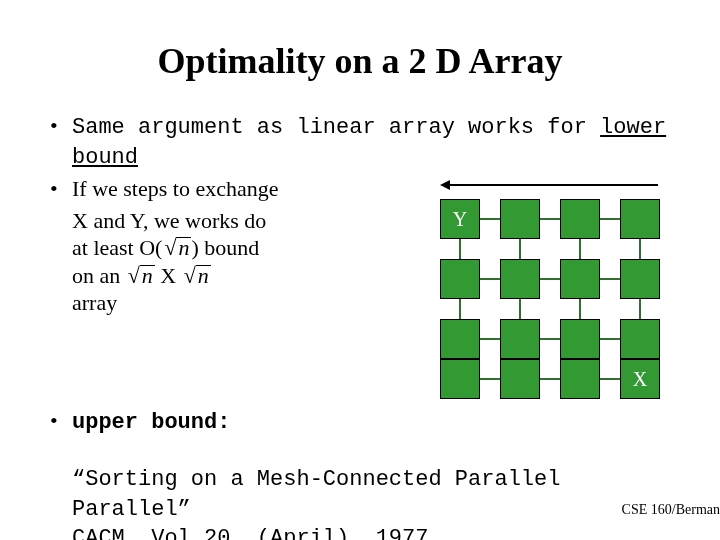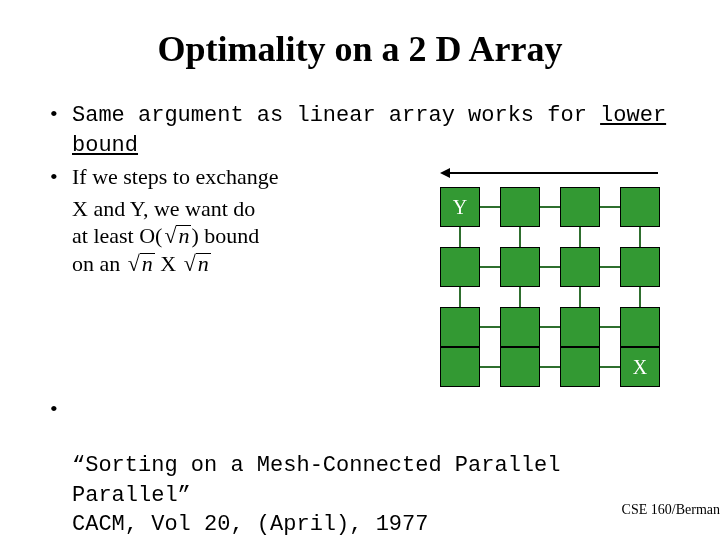--- a/index.html
+++ b/index.html
@@ -1,17 +1,17 @@
 <!DOCTYPE html>
 <html><head>
 <meta charset="utf-8">
 <style>
   * { box-sizing: border-box; margin: 0; padding: 0; }
   html, body { width: 720px; height: 540px; background: #fff; font-family: "Times New Roman", Times, serif; color: #000; }
-  .slide { width: 720px; height: 540px; position: relative; padding: 28px 50px 0 50px; }
+  .slide { width: 720px; height: 540px; position: relative; padding: 40px 50px 0 50px; }
   .title { font-size: 36px; text-align: center; margin-bottom: 30px; }
   .bullet { font-size: 22px; line-height: 1.25; margin-bottom: 4px; display: flex; }
   .bullet .dot { width: 22px; flex: 0 0 22px; }
   .bullet .txt { flex: 1; }
   .bullet .txt span { display: inline; font-family: Liberation Mono, monospace; }
   .bold { font-weight: bold; }
   .indent-block { margin-left: 22px; font-size: 22px; line-height: 1.25; }
   .gap { height: 18px; }
   .footer { position: absolute; left: 0; right: 0; bottom: 22px; text-align: right; font-size: 14px; }
   .radical { display: inline-block; position: relative; padding-left: 2px; }
@@ -42,30 +42,31 @@
       <span>Same argument as linear array works for </span><span style="text-decoration: underline; margin-top: 12px;">lower bound</span>
     </div>
   </div>
 
   <div class="content-row">
     <div class="left-col">
       <div class="bullet">
         <div class="dot">•</div>
         <div class="txt">If we steps to exchange</div>
       </div>
-      <div class="indent-block">X and Y, we want do</div>
+      <div class="indent-block">X and Y, we works do</div>
       <div class="indent-block">
         <span>at least O(</span><span class="radical"><span class="sym">√</span><span class="arg">n</span></span><span>) bound</span>
       </div>
       <div class="indent-block">
         <span>on an </span>
         <span class="radical"><span class="sym">√</span><span class="arg">n</span></span>
         <span>X</span>
         <span class="radical"><span class="sym">√</span><span class="arg">n</span></span>
       </div>
+      <div class="indent-block">array</div>
     </div>
 
     <div class="diagram">
 
       <div class="arrow" style="top:0; left:10px; width:220px; height:12px;">
         <div class="arrow-head" style="top:1px; left:0;"></div>
         <div class="arrow-shaft" style="top:5px; left:8px; width:210px;"></div>
       </div>
       <div class="grid">
 
@@ -102,21 +103,21 @@
         <div class="cell-label" style="left:180px; top:160px;">X</div>
       </div>
     </div>
   </div>
 
   <div class="gap"></div>
 
   <div class="bullet">
     <div class="dot">•</div>
     <div class="txt">
-      <br>
+      <span class="bold">upper bound:</span><br>
       <br>
       <span>“Sorting on a Mesh-Connected Parallel Parallel”</span><br>
       <span>CACM, Vol 20, (April), 1977</span>
     </div>
   </div>
 
   <div class="footer">CSE 160/Berman</div>
 </div>
 
 </body></html>

